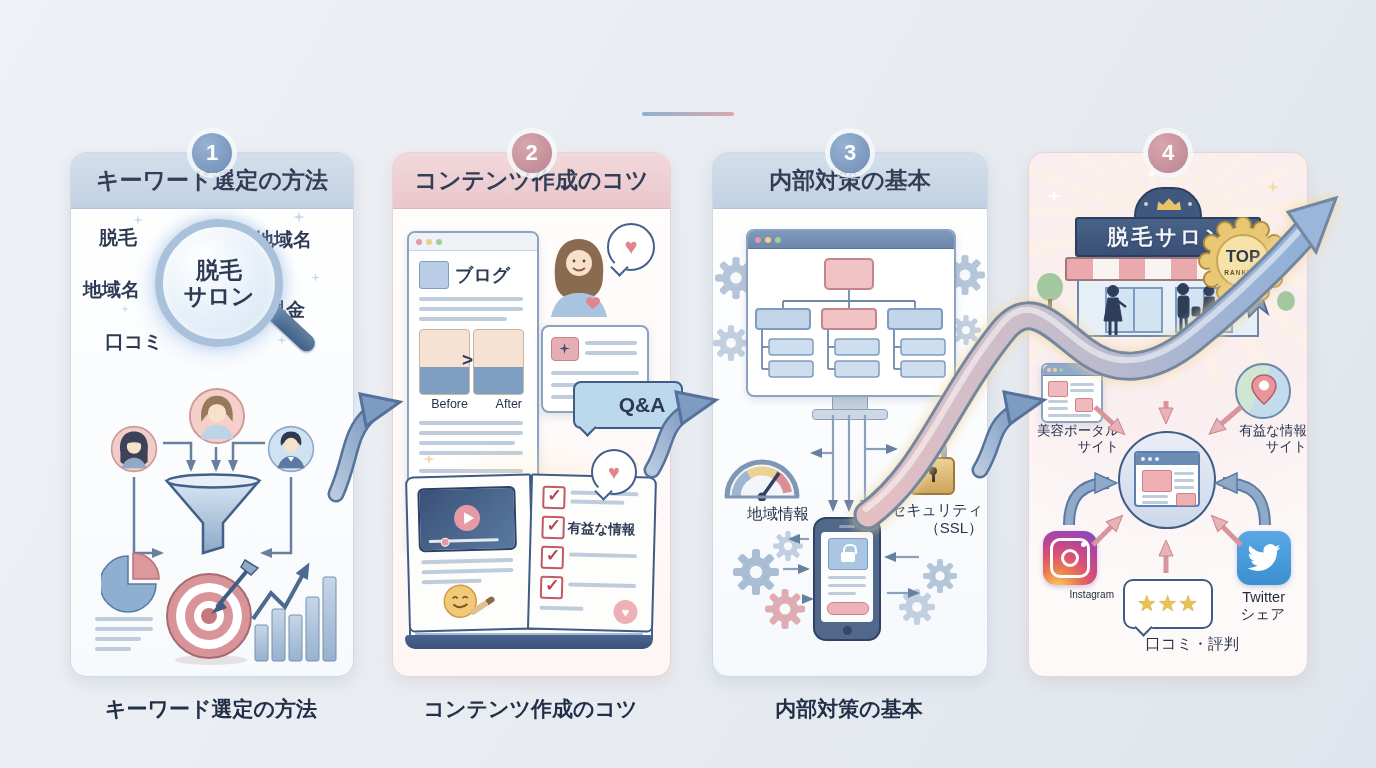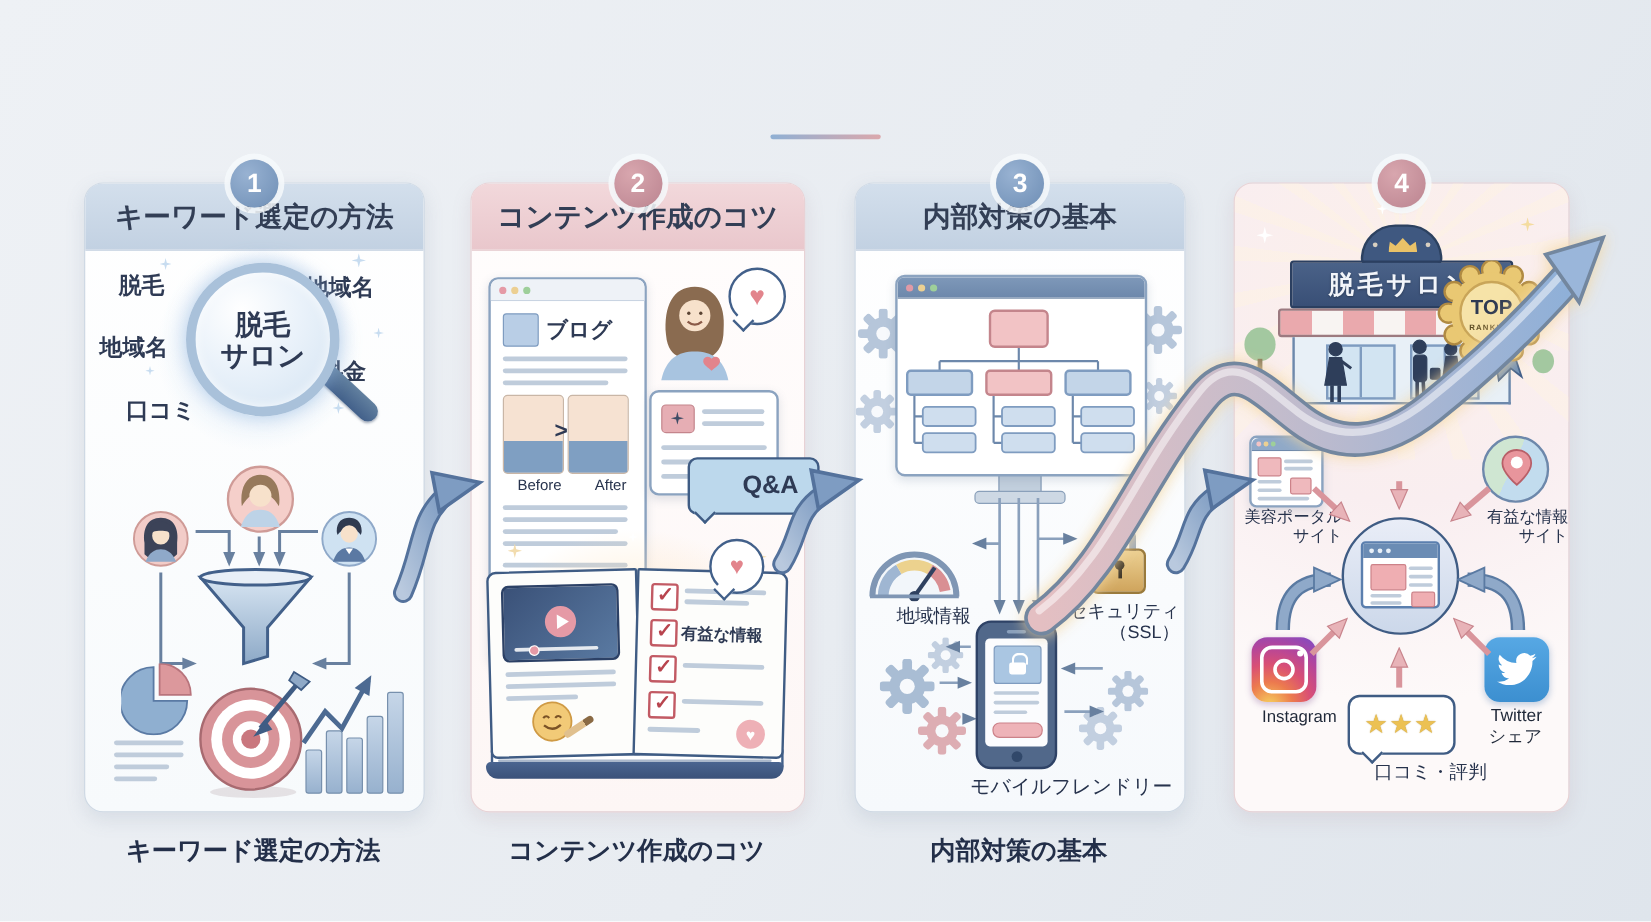--- a/index.html
+++ b/index.html
@@ -423,21 +423,20 @@
           <div class="abs" style="left:14px;top:5px;width:10px;height:8px;border:2.5px solid #fff;border-bottom:none;border-radius:6px 6px 0 0;"></div>
           <div class="abs" style="left:12px;top:13px;width:14px;height:10px;background:#fff;border-radius:2px;"></div>
         </div>
         <div class="ln" style="left:7px;top:44px;width:38px;height:3px;"></div>
         <div class="ln" style="left:7px;top:52px;width:38px;height:3px;"></div>
         <div class="ln" style="left:7px;top:60px;width:28px;height:3px;"></div>
         <div class="abs" style="left:6px;top:70px;width:40px;height:11px;background:#eeb3b8;border:1px solid #cc8289;border-radius:6px;"></div>
       </div>
       <div class="abs" style="left:28px;top:107px;width:9px;height:9px;border-radius:50%;background:#31486a;"></div>
     </div>
-    <div class="lbl" style="left:10px;top:494px;width:254px;font-size:16.5px;">モバイルフレンドリー</div>
   </div>
 
   <div class="panel" id="p4">
     <div class="badge pink">4</div>
     <div class="abs" style="left:0;top:0;width:278px;height:230px;border-radius:14px 14px 0 0;opacity:.65;
       background:repeating-conic-gradient(from 0deg at 50% 30%, rgba(255,244,222,.55) 0deg 5deg, rgba(255,244,222,0) 5deg 16deg);"></div>
     <span class="sp" style="left:18px;top:36px;width:14px;height:14px;background:#fff;"></span>
     <span class="sp" style="left:238px;top:28px;width:12px;height:12px;background:#f4dca0;"></span>
     <span class="sp" style="left:250px;top:140px;width:10px;height:10px;background:#fff;"></span>
     <span class="sp" style="left:14px;top:150px;width:9px;height:9px;background:#f4dca0;"></span>
@@ -554,21 +553,21 @@
         <div class="abs" style="left:40px;top:40px;width:18px;height:11px;background:#efaeb2;border:1px solid #cc8289;border-radius:2px;"></div>
       </div>
     </div>
 
     <div class="abs" style="left:14px;top:378px;width:54px;height:54px;border-radius:13px;
       background:radial-gradient(circle at 28% 105%,#f6d05e 0%,#ec7a4e 28%,#d94f75 50%,#b3459c 72%,#7b4cc8 100%);box-shadow:0 2px 5px rgba(120,70,140,.3);">
       <div class="abs" style="left:7px;top:7px;width:40px;height:40px;border:3px solid #fff;border-radius:10px;box-sizing:border-box;"></div>
       <div class="abs" style="left:18px;top:18px;width:18px;height:18px;border:3px solid #fff;border-radius:50%;box-sizing:border-box;"></div>
       <div class="abs" style="left:38px;top:11px;width:4.5px;height:4.5px;background:#fff;border-radius:50%;"></div>
     </div>
-    <div class="lbl" style="left:-3px;top:436px;width:88px;font-size:14px;color:#1f2838;">Instagram</div>
+    <div class="lbl" style="left:-3px;top:436px;width:88px;font-size:10px;color:#1f2838;">Instagram</div>
 
     <div class="abs" style="left:208px;top:378px;width:54px;height:54px;border-radius:13px;background:linear-gradient(#57a8e4,#3c8fd0);box-shadow:0 2px 5px rgba(60,110,170,.3);display:flex;align-items:center;justify-content:center;">
       <svg width="36" height="36" viewBox="0 0 24 24">
         <path d="M23 4.9c-.8.4-1.7.6-2.6.8a4.5 4.5 0 0 0 2-2.5c-.9.5-1.9.9-2.9 1.1a4.5 4.5 0 0 0-7.7 4.1A12.8 12.8 0 0 1 2.5 3.7a4.5 4.5 0 0 0 1.4 6 4.4 4.4 0 0 1-2-.5v.1a4.5 4.5 0 0 0 3.6 4.4 4.5 4.5 0 0 1-2 .1 4.5 4.5 0 0 0 4.2 3.1A9 9 0 0 1 1 18.6a12.7 12.7 0 0 0 6.9 2c8.3 0 12.8-6.9 12.8-12.8v-.6c.9-.6 1.6-1.4 2.3-2.3z" fill="#fff"></path>
       </svg>
     </div>
     <div class="lbl" style="left:182px;top:436px;width:74px;font-size:14.5px;color:#1f2838;">
       <div>Twitter</div>
       <div>シェア</div>
     </div>

